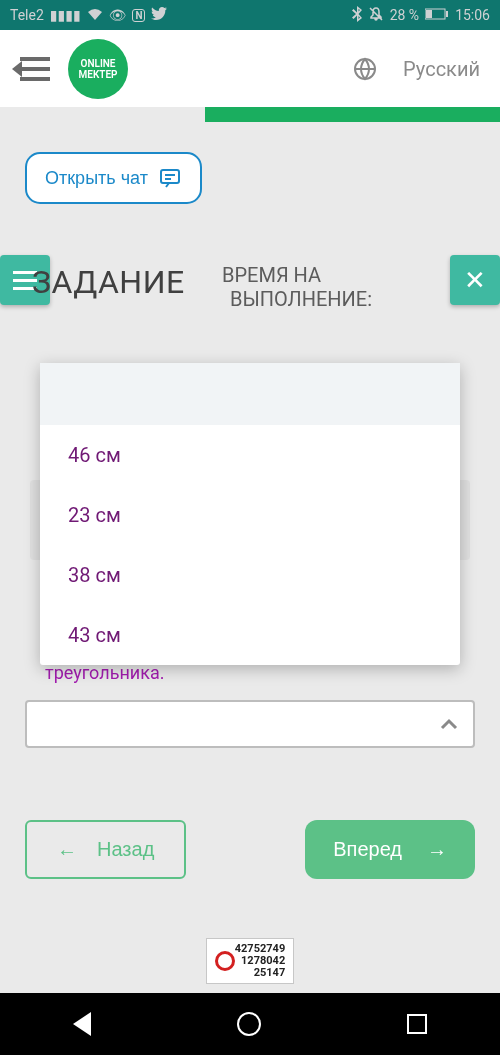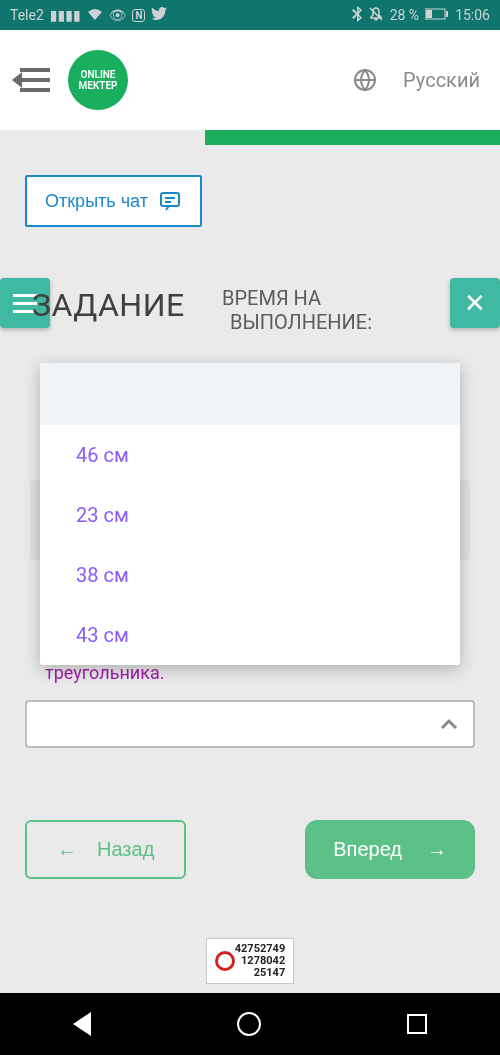--- a/index.html
+++ b/index.html
@@ -20,21 +20,21 @@
       align-items: center;
       padding: 0 10px;
       font-size: 14px;
     }
     .status-left { display: flex; align-items: center; gap: 6px; }
     .status-right { display: flex; align-items: center; gap: 6px; }
     .status-icon { font-size: 14px; }
 
     .app-header {
       background: #fff;
-      height: 100px;
+      height: 77px;
       display: flex;
       align-items: center;
       padding: 0 20px;
       justify-content: space-between;
     }
     .header-left { display: flex; align-items: center; gap: 18px; }
     .hamburger-arrow {
       width: 30px;
       height: 24px;
       display: flex;
@@ -91,21 +91,21 @@
       right: 0;
       top: 0;
       height: 15px;
       width: 295px;
       background: #1aae5f;
     }
 
     .chat-row { padding: 30px 25px 0; }
     .chat-btn {
       border: 2px solid #1b89c9;
-      border-radius: 2px;
+      border-radius: 15px;
       background: #fff;
       color: #1b89c9;
       font-size: 18px;
       padding: 12px 18px;
       display: inline-flex;
       align-items: center;
       gap: 10px;
       cursor: pointer;
     }
     .chat-icon { width: 24px; height: 24px; }
@@ -198,23 +198,23 @@
       background: #fff;
       border-radius: 3px;
       box-shadow: 0 4px 16px rgba(0,0,0,0.25);
       z-index: 50;
     }
     .dd-header {
       height: 62px;
       background: #f1f4f6;
     }
     .dd-item {
-      padding: 18px 36px;
-      font-size: 20px;
-      color: #8b5cf6;
+      padding: 18px 28px;
+      font-size: 20px;
+      color: #701a75;
       cursor: pointer;
     }
 
     .select-box {
       position: absolute;
       left: 25px;
       right: 25px;
       top: 700px;
       height: 48px;
       border: 2px solid #bdbdbd;

